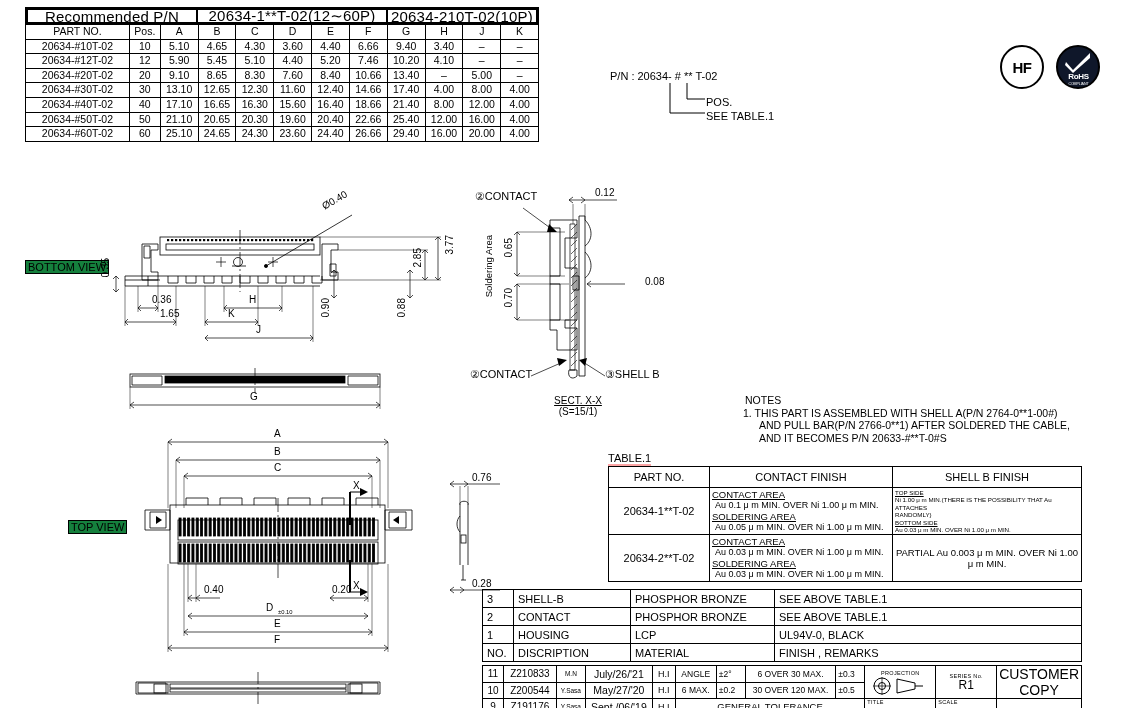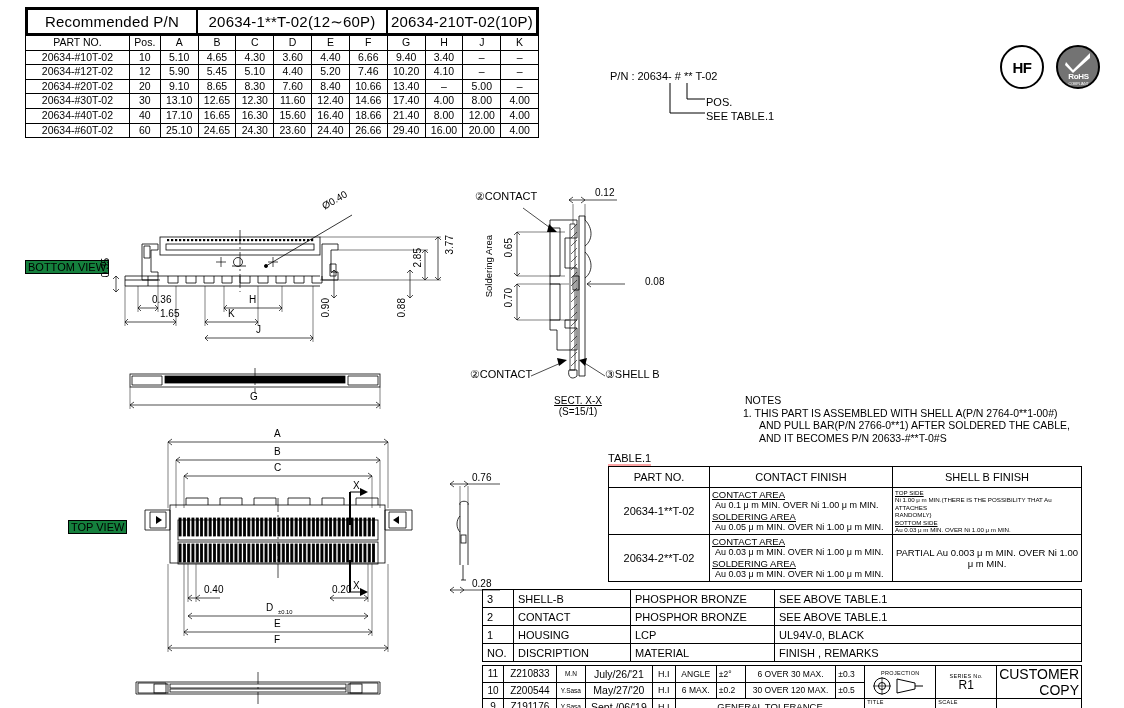--- a/index.html
+++ b/index.html
@@ -13,21 +13,21 @@
   .nosel{user-select:none;}
 
   
   table{border-collapse:collapse;}
   td,th{font-weight:normal;text-align:center;vertical-align:middle;}
 
   
   #pn-table-wrap{left:25px;top:7px;}
   #pn-header{
     border:3px solid #000;border-bottom:2px solid #000;
-    display:flex;height:28px;width:514px;box-sizing:border-box;
+    display:flex;height:17px;width:514px;box-sizing:border-box;
   }
   #pn-header > div{
     display:flex;align-items:center;justify-content:center;
     font-size:15px;letter-spacing:.2px;white-space:nowrap;
   }
   .pnh-1{width:168px;border-right:2px solid #000;}
   .pnh-2{width:188px;border-right:2px solid #000;}
   .pnh-3{flex:1;}
 
   #pn-table{width:514px;font-size:10.5px;}
@@ -67,42 +67,42 @@
   .tb-doc{width:48px;text-align:center;font-size:10px;}
   .tb-who{width:24px;text-align:center;font-size:6.5px;}
   .tb-date{width:62px;text-align:center;font-size:10.5px;}
   .tb-hi{width:18px;text-align:center;font-size:9px;}
   .tb-t1{width:36px;font-size:8.5px;padding-left:2px;}
   .tb-t2{width:24px;font-size:8.5px;text-align:left;}
   .tb-t3{width:86px;font-size:8.5px;padding-left:2px;margin-left:24px;}
   .tb-t4{width:24px;font-size:8.5px;text-align:left;}
   .tb-proj{width:66px;text-align:center;}
   .tb-series{width:56px;text-align:center;}
-  .tb-cust{text-align:right;font-size:14px;}
+  .tb-cust{text-align:center;font-size:14px;}
   .lbl-cap{font-size:5.5px;letter-spacing:.3px;display:block;line-height:6px;}
   .big-r1{font-size:12px;line-height:12px;}
 
   
   .callout{font-size:11px;white-space:nowrap;}
   .dimtxt{font-size:10px;white-space:nowrap;}
   .dimtxt-v{font-size:10px;white-space:nowrap;writing-mode:vertical-rl;transform:rotate(180deg);}
   .viewlabel{font-size:11px;border:1px solid #000;padding:0 2px;background:#15803d;}
   .underline{text-decoration:underline;}
 
   #notes{left:745px;top:394px;font-size:10.5px;line-height:12.5px;white-space:nowrap;}
   #notes .n-ind{padding-left:8px;text-indent:-8px;}
   #notes .n-ind2{padding-left:14px;}
 
   #pn-callout{left:610px;top:70px;font-size:11px;white-space:nowrap;}
 
   
   #marks{left:1000px;top:45px;}
   .mark{display:inline-block;width:40px;height:40px;border-radius:50%;
         border:2.5px solid #000;position:relative;vertical-align:middle;}
-  .mark.filled{background:#737373;border-color:#000;}
+  .mark.filled{background:#0f172a;border-color:#000;}
   #hf-text{position:absolute;left:0;top:0;width:100%;height:100%;
         display:flex;align-items:center;justify-content:center;
         font-size:15px;font-weight:bold;letter-spacing:-.5px;}
   #rohs-text{position:absolute;left:0;bottom:6px;width:100%;text-align:center;
         color:#fff;font-size:8px;font-weight:bold;letter-spacing:-.3px;}
   #rohs-sub{position:absolute;left:0;bottom:1px;width:100%;text-align:center;
         color:#fff;font-size:3.6px;letter-spacing:-.1px;}
   #rohs-check{position:absolute;left:7px;top:6px;}
 
   svg{display:block;overflow:visible;}
@@ -194,20 +194,34 @@
           <td class="c-pos">40</td>
           <td class="c-d">17.10</td>
           <td class="c-d">16.65</td>
           <td class="c-d">16.30</td>
           <td class="c-d">15.60</td>
           <td class="c-d">16.40</td>
           <td class="c-d">18.66</td>
           <td class="c-d">21.40</td>
           <td class="c-d">8.00</td>
           <td class="c-d">12.00</td>
+          <td class="c-d">4.00</td>
+        </tr>
+        <tr>
+          <td class="c-part">20634-#50T-02</td>
+          <td class="c-pos">50</td>
+          <td class="c-d">21.10</td>
+          <td class="c-d">20.65</td>
+          <td class="c-d">20.30</td>
+          <td class="c-d">19.60</td>
+          <td class="c-d">20.40</td>
+          <td class="c-d">22.66</td>
+          <td class="c-d">25.40</td>
+          <td class="c-d">12.00</td>
+          <td class="c-d">16.00</td>
           <td class="c-d">4.00</td>
         </tr>
         <tr>
           <td class="c-part">20634-#60T-02</td>
           <td class="c-pos">60</td>
           <td class="c-d">25.10</td>
           <td class="c-d">24.65</td>
           <td class="c-d">24.30</td>
           <td class="c-d">23.60</td>
           <td class="c-d">24.40</td>

